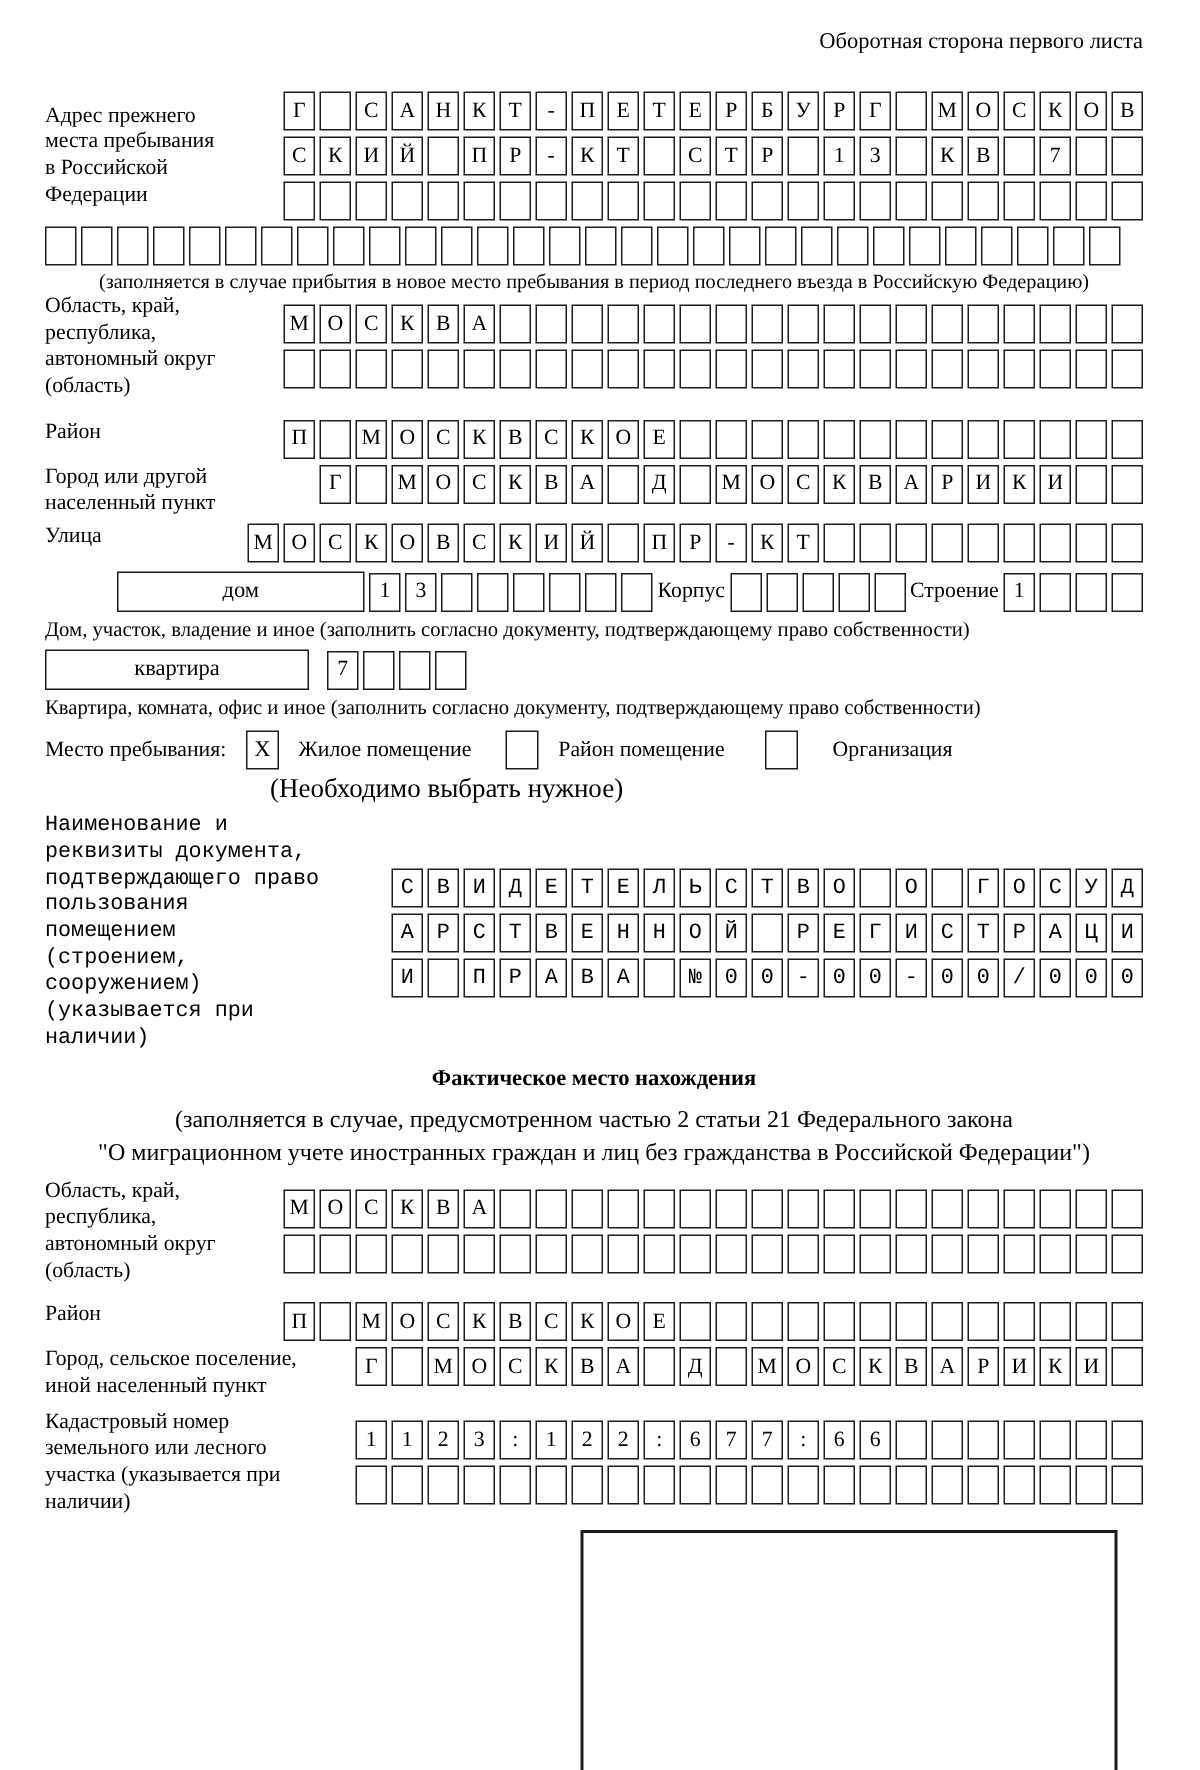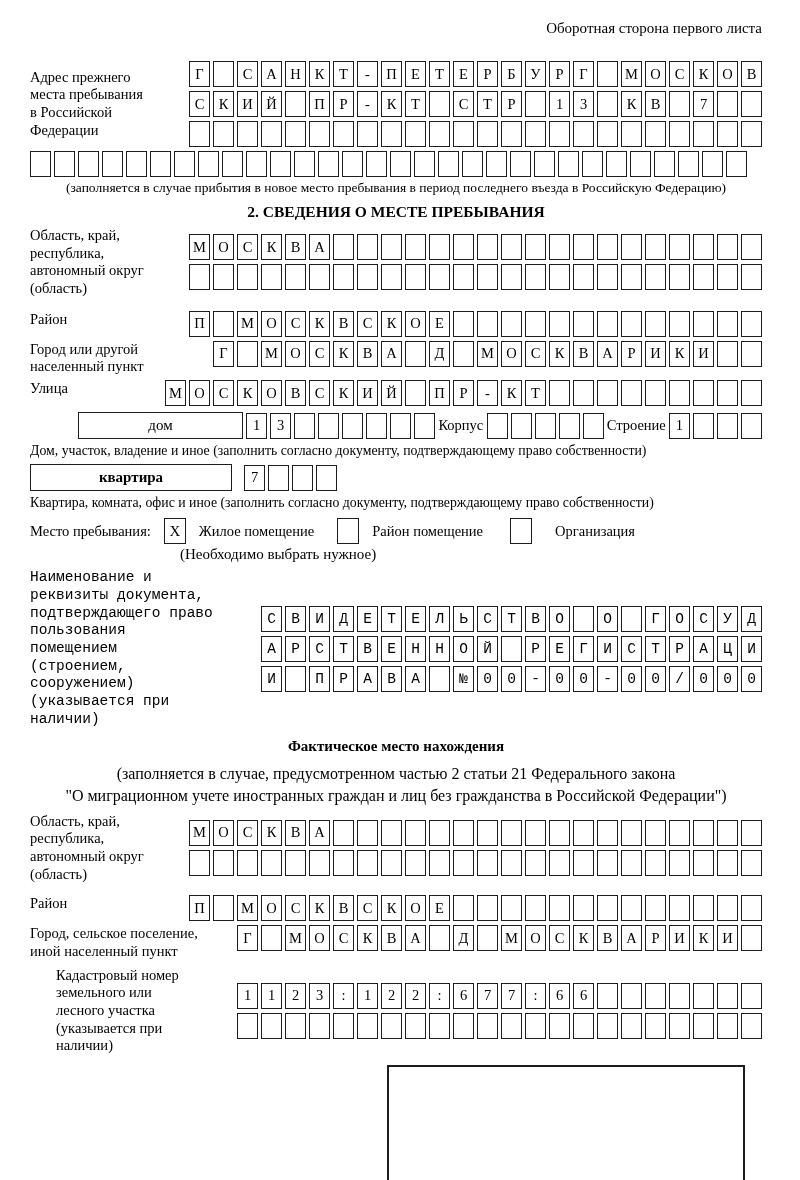--- a/index.html
+++ b/index.html
@@ -34,21 +34,21 @@
   .house-line{display:flex;align-items:center;justify-content:space-between;margin-top:6px;padding-left:48px;}
   .inline-label{font-size:14.5px;flex:none;}
   .apt-line{display:flex;align-items:center;gap:12px;margin-top:5px;}
   .cap{font-size:13.8px;margin-top:4px;}
   
   .stay-line{display:flex;align-items:center;gap:13px;margin-top:7px;font-size:14.5px;}
   .chk{
     box-sizing:border-box;width:22px;height:26px;border:1.6px solid #1d1d1d;
     display:flex;align-items:center;justify-content:center;font-size:15px;flex:none;
   }
-  .stay-note{font-size:15px;margin-left:150px;margin-top:2px;}
+  .stay-note{font-size:18px;margin-left:150px;margin-top:2px;}
   .fact-title{text-align:center;font-weight:bold;font-size:15px;margin:10px 0 8px 0;}
   .fact-note{text-align:center;font-size:16px;line-height:1.35;}
   
   .stamp-wrap{width:392px;margin-left:auto;margin-top:10px;}
   .stamp-box{box-sizing:border-box;width:358px;height:175px;border:2px solid #1d1d1d;margin:0 auto;}
   .stamp-cap{font-size:14px;text-align:center;line-height:1.3;margin-top:5px;}
   .mt6{margin-top:6px;}
 </style>
 </head>
 <body>
@@ -167,21 +167,20 @@
       <span class="cbox"></span>
       <span class="cbox"></span>
       <span class="cbox"></span>
       <span class="cbox"></span>
       <span class="cbox"></span>
       <span class="cbox"></span>
       <span class="cbox"></span>
     </div>
   <div class="note centered">(заполняется в случае прибытия в новое место пребывания в период последнего въезда в Российскую Федерацию)</div>
 
-  <div class="sec-title">2. СВЕДЕНИЯ О МЕСТЕ ПРЕБЫВАНИЯ</div>
 
   <div class="group">
     <div class="label">Область, край, республика, автономный округ (область)</div>
     <div class="rows">
       <div class="boxes">
           <span class="cbox">М</span>
           <span class="cbox">О</span>
           <span class="cbox">С</span>
           <span class="cbox">К</span>
           <span class="cbox">В</span>
@@ -348,21 +347,21 @@
     <div class="boxes">
         <span class="cbox">1</span>
         <span class="cbox"></span>
         <span class="cbox"></span>
         <span class="cbox"></span>
       </div>
   </div>
   <div class="cap">Дом, участок, владение и иное (заполнить согласно документу, подтверждающему право собственности)</div>
 
   <div class="apt-line">
-    <div class="cell" style="width:202px;font-weight:bold;">квартира</div>
+    <div class="cell" style="width:176px;">квартира</div>
     <div class="boxes">
         <span class="cbox">7</span>
         <span class="cbox"></span>
         <span class="cbox"></span>
         <span class="cbox"></span>
       </div>
   </div>
   <div class="cap">Квартира, комната, офис и иное (заполнить согласно документу, подтверждающему право собственности)</div>
 
   <div class="stay-line">
@@ -564,21 +563,21 @@
         <span class="cbox">В</span>
         <span class="cbox">А</span>
         <span class="cbox">Р</span>
         <span class="cbox">И</span>
         <span class="cbox">К</span>
         <span class="cbox">И</span>
         <span class="cbox"></span>
       </div>
   </div>
 
-  <div class="group" style="margin-top:6px;min-height:68px;margin-left:26px;">
+  <div class="group" style="margin-top:6px;min-height:68px;">
     <div class="label">Кадастровый номер земельного или лесного участка (указывается при наличии)</div>
     <div class="rows">
       <div class="boxes">
           <span class="cbox">1</span>
           <span class="cbox">1</span>
           <span class="cbox">2</span>
           <span class="cbox">3</span>
           <span class="cbox">:</span>
           <span class="cbox">1</span>
           <span class="cbox">2</span>

